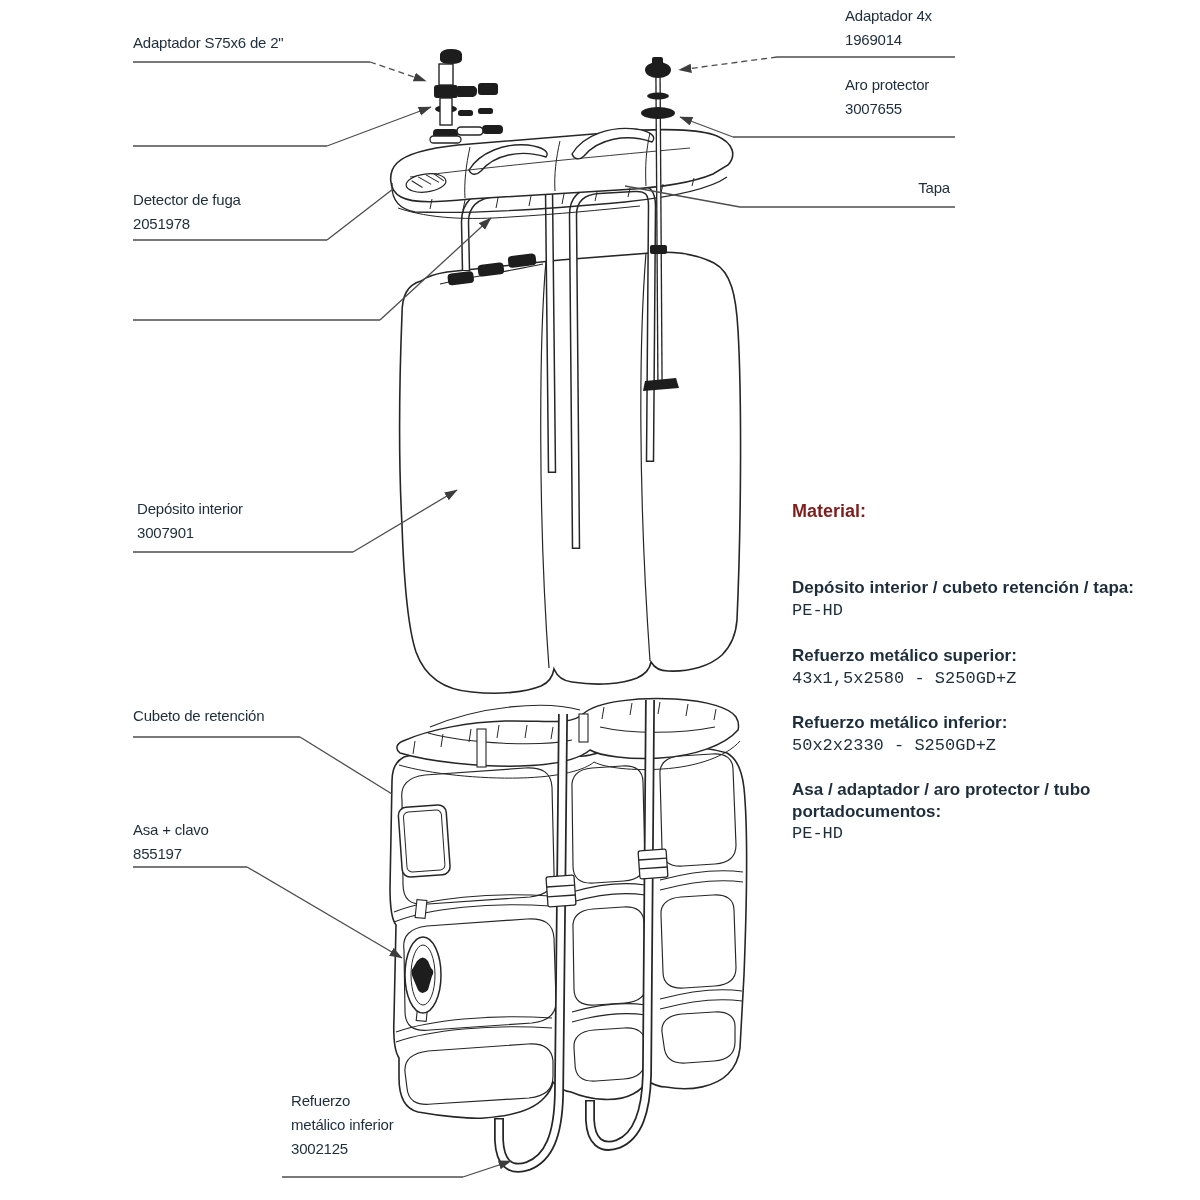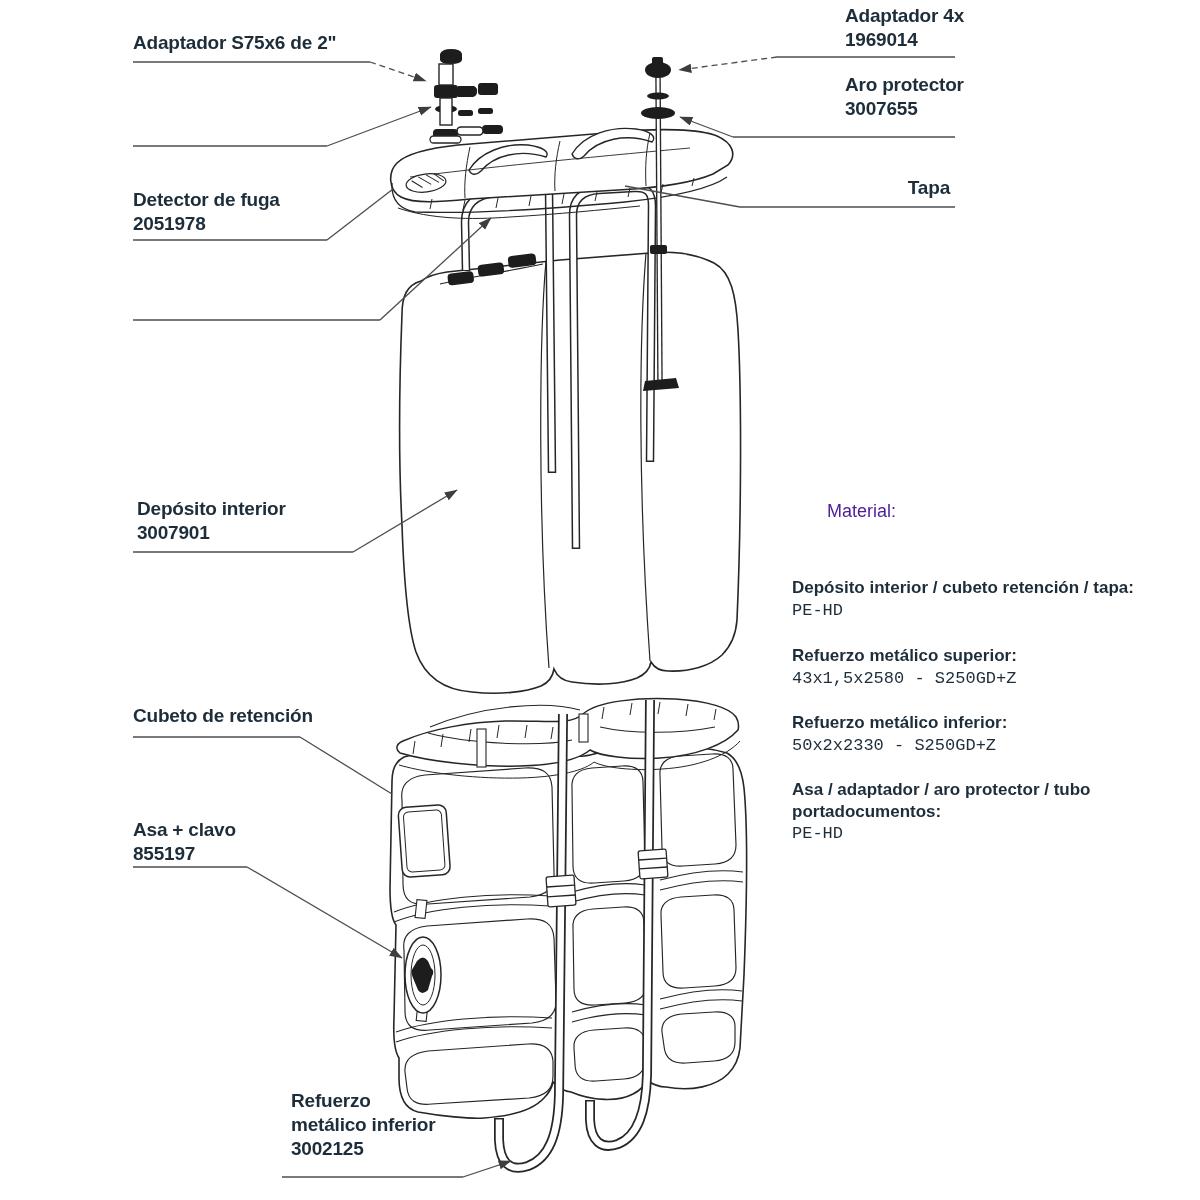--- a/index.html
+++ b/index.html
@@ -1,23 +1,23 @@
 <!DOCTYPE html>
 <html><head>
 <meta charset="utf-8">
 <style>
   html,body{margin:0;padding:0;background:#ffffff;}
   #page{position:relative;width:1200px;height:1200px;background:#fff;overflow:hidden;
         font-family:"Liberation Sans", sans-serif;}
   #art{position:absolute;left:0;top:0;}
-  .lbl{position:absolute;color:#1d2d3a;font-size:19px;font-weight:700;line-height:24px;
+  .lbl{position:absolute;color:#1d2d3a;font-size:15px;font-weight:400;line-height:24px;
        letter-spacing:-0.2px;white-space:nowrap;}
   .lbl div{white-space:nowrap;}
   .mat-line{position:absolute;color:#1d2d3a;font-size:17px;line-height:22px;white-space:nowrap;}
-  .mat-head{font-weight:400;color:#4c1d95;font-size:18px;margin-left:35px;}
+  .mat-head{font-weight:700;color:#7f1d1d;font-size:18px;}
   .mat-term{font-weight:700;margin-top:10px;}
   .mat-val{font-weight:400;font-family:Liberation Mono, monospace;}
   .ta-right{text-align:right;}
 </style>
 </head>
 <body>
 
 <div id="page">
 
 <svg id="art" width="1200" height="1200" viewBox="0 0 1200 1200">

